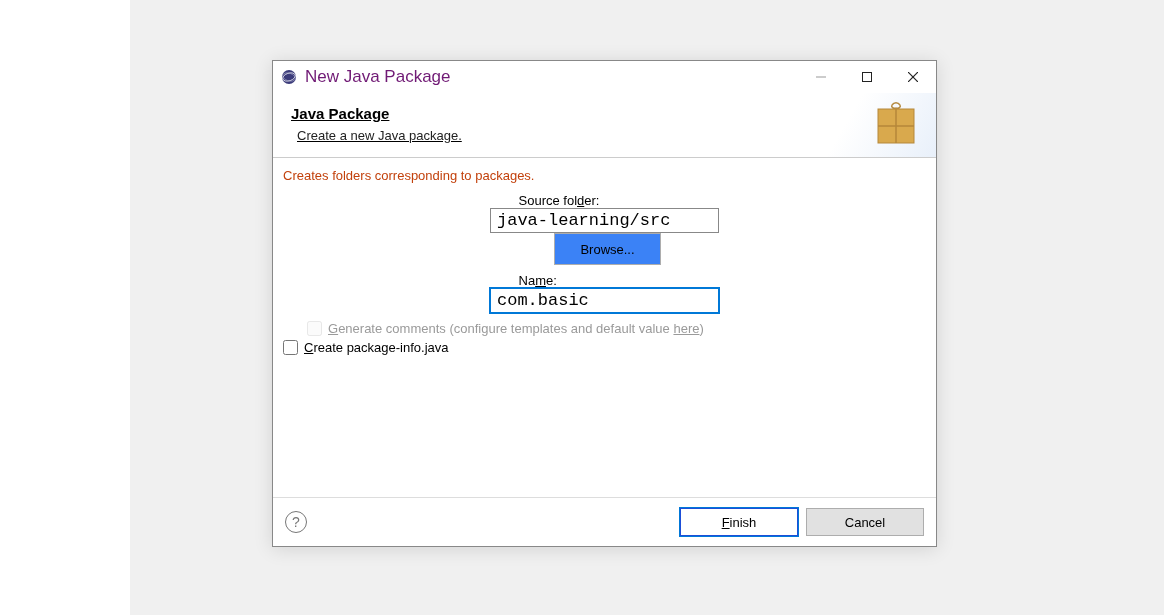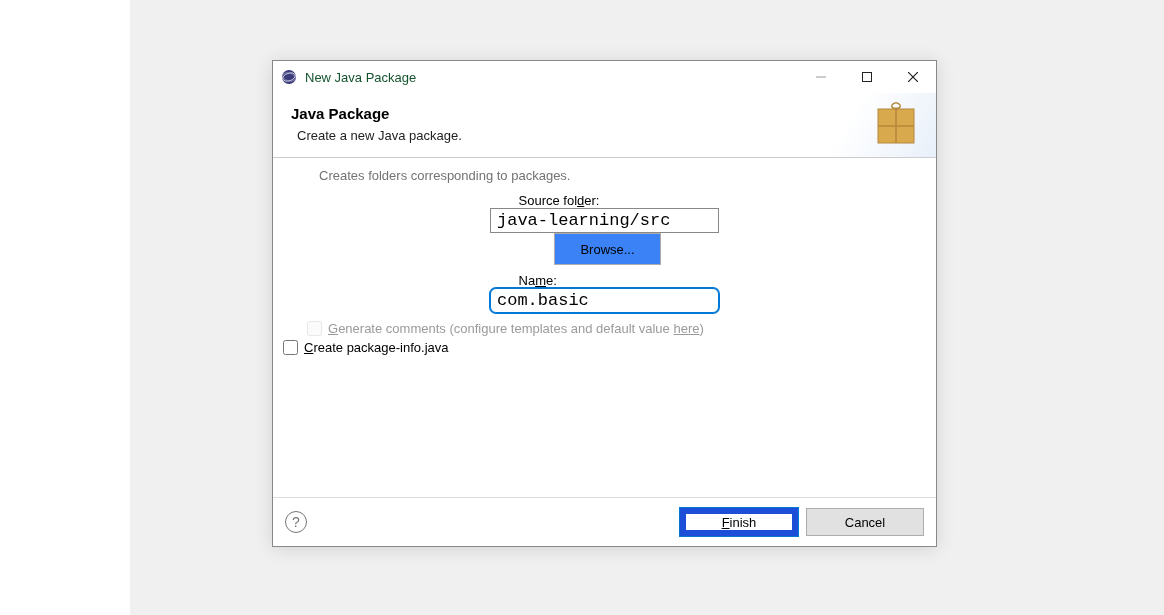--- a/index.html
+++ b/index.html
@@ -36,22 +36,22 @@
     padding-left: 8px;
     background: #fff;
   }
   .titlebar .app-icon {
     width: 16px; height: 16px;
     margin-right: 8px;
     display:flex;align-items:center;justify-content:center;
   }
   .titlebar .title {
     flex: 1;
-    font-size: 13px;
-    color: #14532d;
+    font-size: 17px;
+    color: #701a75;
   }
   .titlebar .win-controls {
     display: flex;
     height: 100%;
   }
   .titlebar .win-btn {
     width: 46px; height: 100%;
     display: flex; align-items: center; justify-content: center;
     color: #222;
   }
@@ -59,21 +59,21 @@
   .titlebar .win-btn.min { color: #999; }
 
   
   .banner {
     padding: 12px 18px 14px 18px;
     background: #fff;
     display: flex;
     align-items: flex-start;
     position: relative;
   }
-  .banner-text { flex: 1; }
+  .banner-text { flex: 1; text-decoration: underline; }
   .banner h1 {
     font-size: 15px;
     font-weight: 700;
     margin-bottom: 6px;
   }
   .banner p {
     font-size: 13px;
     color: #222;
     padding-left: 6px;
   }
@@ -93,22 +93,21 @@
 
   
   .form-body {
     flex: 1;
     padding: 10px 10px;
     background: #fff;
   }
   .form-body .desc {
     font-size: 13px;
     margin-bottom: 10px;
-    color: #737373;
-    margin-left: 36px;
+    color: #c2410c;
   }
   .form-row {
     display: flex;
     align-items: center;
     margin-bottom: 8px;
     flex-direction: column;
   }
   .form-row label {
     width: 172px;
     font-size: 13px;
@@ -179,21 +178,21 @@
     width: 118px; height: 28px;
     font-size: 13px;
     font-family: inherit;
     background: #e1e1e1;
     border: 1px solid #adadad;
     margin-left: 8px;
     cursor: pointer;
   }
   .dlg-btn.default {
     background: #fff;
-    border: 6px solid #1d4ed8;
+    border: 1px solid #1d4ed8;
     box-shadow: 0 0 0 1px #0078d7;
   }
 </style>
 </head>
 <body>
 
 <div class="page-left-gutter"></div>
 
 <div class="dialog">
 
@@ -250,21 +249,21 @@
     <div class="desc">Creates folders corresponding to packages.</div>
 
     <div class="form-row">
       <label><span>Source fol</span><span class="underline">d</span><span>er:</span></label>
       <input type="text" value="java-learning/src" style="">
       <button class="browse-btn"><span>Browse...</span></button>
     </div>
 
     <div class="form-row">
       <label><span>Na</span><span class="underline">m</span><span>e:</span></label>
-      <input type="text" class="focused" style="max-width: 375px; border-radius: 6px;" value="com.basic">
+      <input type="text" class="focused" style="max-width: 375px;" value="com.basic">
     </div>
 
     <div class="checkbox-row indent">
       <input type="checkbox" disabled="" style="">
       <label><span></span><span class="underline">G</span><span>enerate comments (configure templates and default value </span><span class="link-disabled">here</span><span>)</span></label>
     </div>
 
     <div class="checkbox-row">
       <input type="checkbox" style="">
       <label><span></span><span class="underline">C</span><span>reate package-info.java</span></label>

